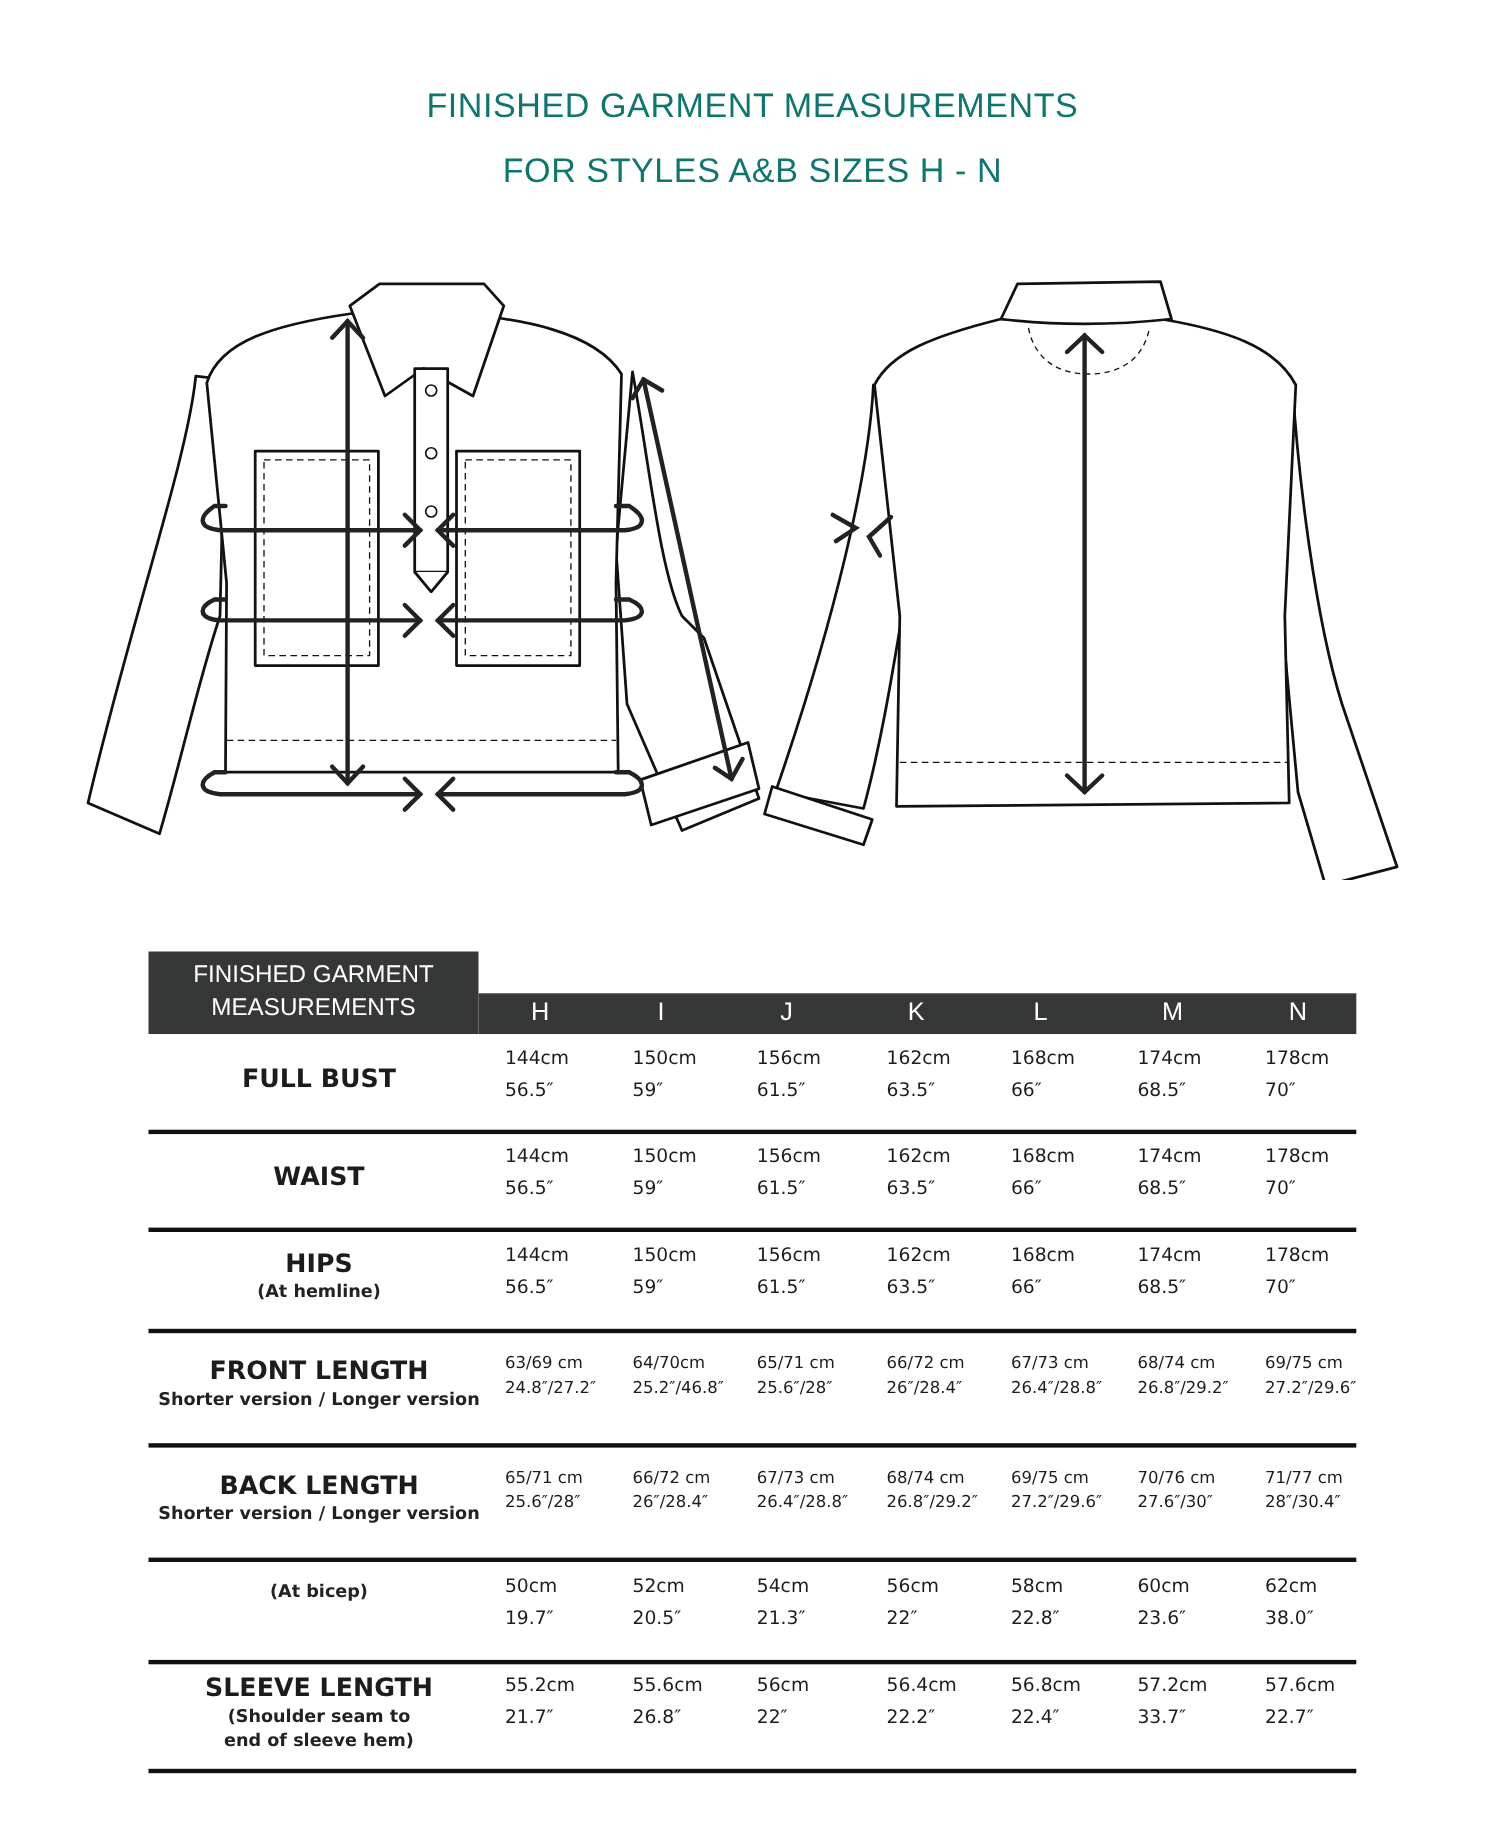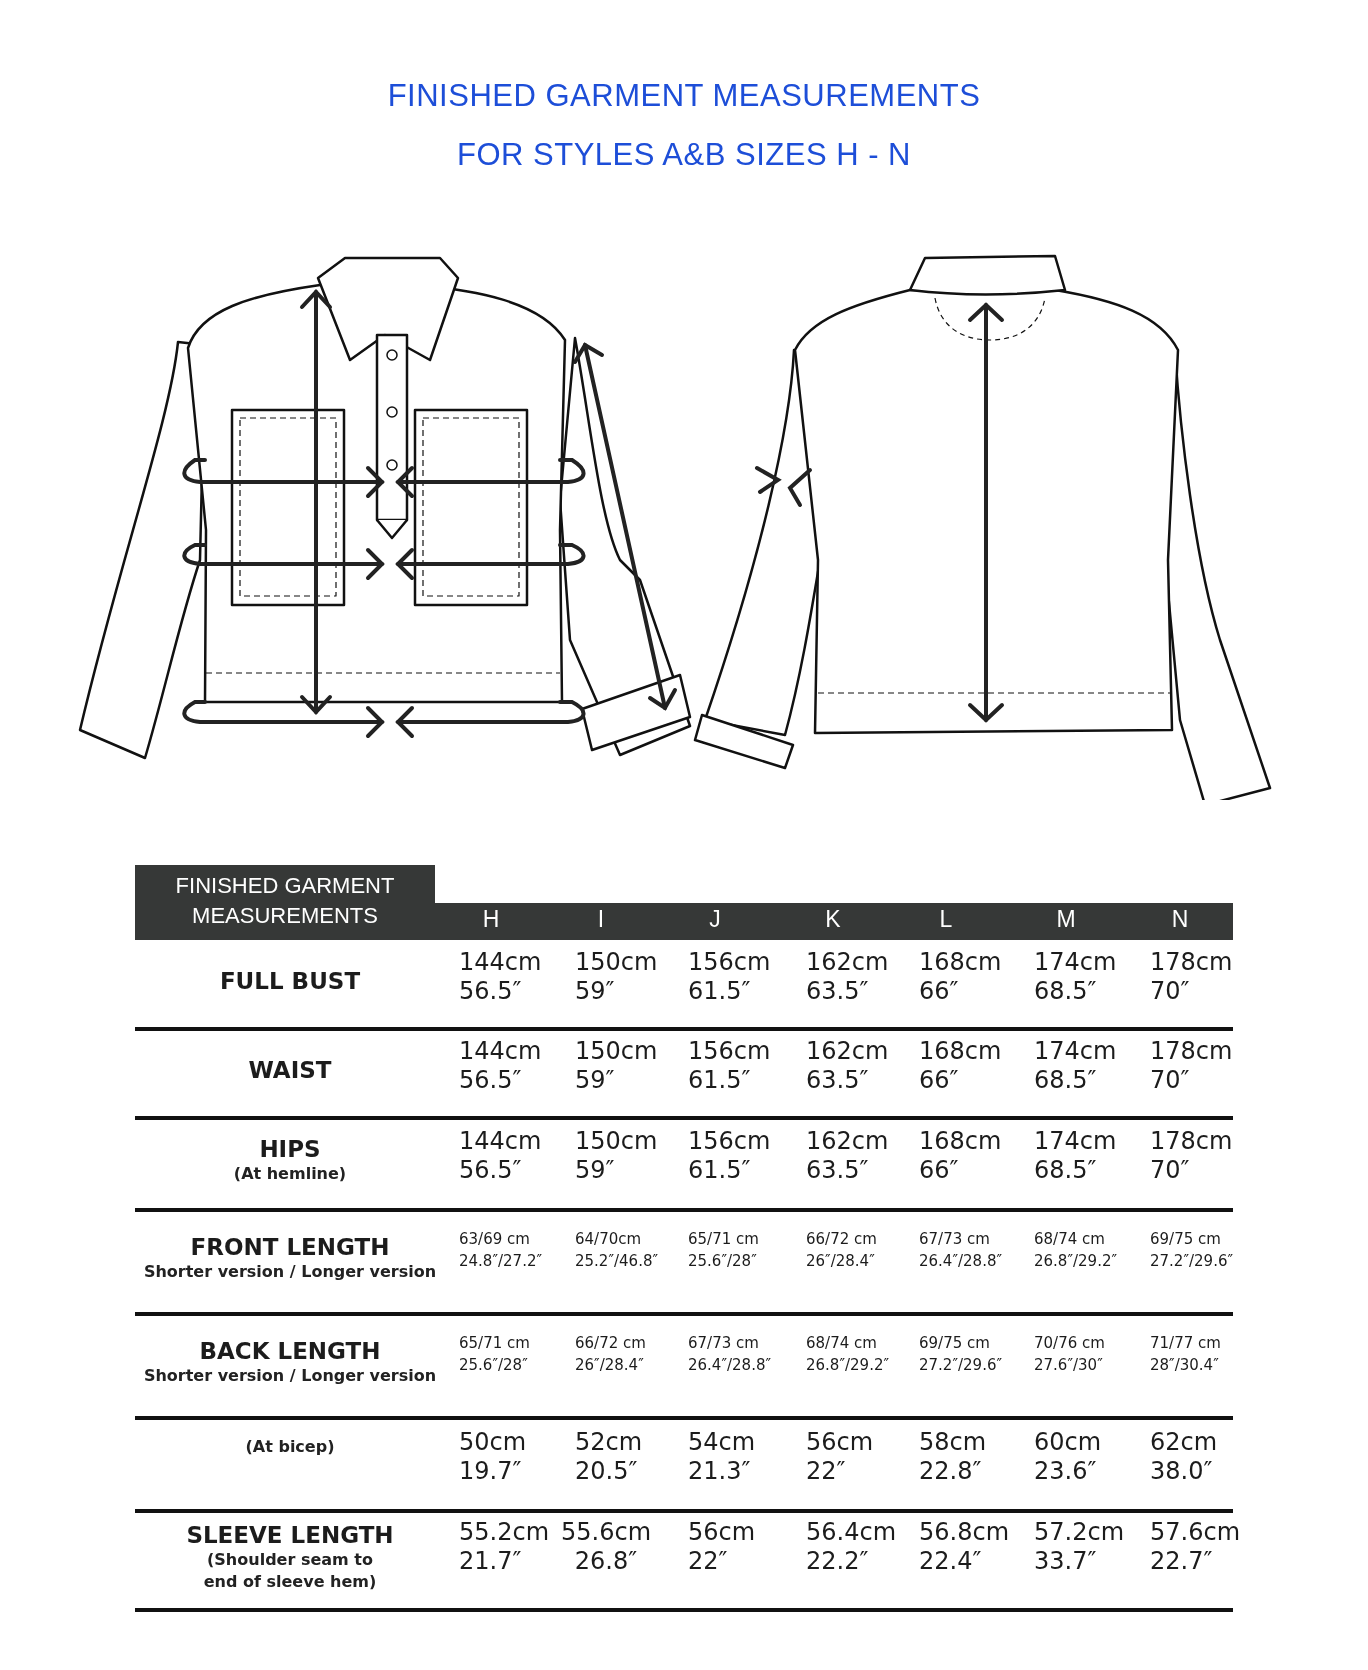--- a/index.html
+++ b/index.html
@@ -1,28 +1,28 @@
 <!DOCTYPE html>
 <html><head>
 <meta charset="utf-8">
 <style>
   html, body { margin: 0; padding: 0; background: #ffffff; }
   body { width: 1368px; height: 1670px; position: relative; overflow: hidden; font-family: "DejaVu Sans", "Liberation Sans", sans-serif; color: #1a1a1a; }
-  .title { position: absolute; left: 0; width: 1368px; text-align: center; font-family: "Liberation Sans", sans-serif; font-weight: 400; font-size: 31px; letter-spacing: 0.5px; color: #1d4ed8; }
+  .title { position: absolute; left: 0; width: 1368px; text-align: center; font-family: "Liberation Sans", sans-serif; font-weight: 400; font-size: 31px; letter-spacing: 0.5px; color: #0f766e; }
   #title1 { top: 78px; }
   #title2 { top: 137px; }
   .illus { position: absolute; left: 0; top: 240px; width: 1368px; height: 560px; }
   .hdr-left { position: absolute; left: 135px; top: 865px; width: 300px; height: 75px; background: #363837; color: #fff; text-align: center; font-family: "Liberation Sans", sans-serif; font-size: 22px; line-height: 30px; padding-top: 6px; box-sizing: border-box; }
   .hdr-band { position: absolute; left: 435px; top: 903px; width: 798px; height: 37px; background: #363837; }
   .size-lbl { position: absolute; top: 906px; color: #fff; font-family: "Liberation Sans", sans-serif; font-size: 23px; width: 40px; margin-left: -20px; text-align: center; }
   .rule { position: absolute; left: 135px; width: 1098px; height: 4px; background: #111; }
   .row-label { position: absolute; left: 130px; width: 320px; text-align: center; }
   .row-label .main { font-weight: bold; font-size: 23px; line-height: 28px; color: #1c1c1c; }
   .row-label .sub { font-weight: bold; font-size: 16px; line-height: 22px; color: #222; }
-  .cell { position: absolute; font-size: 24px; line-height: 29px; color: #1c1c1c; white-space: nowrap; }
+  .cell { position: absolute; font-size: 17px; line-height: 29px; color: #1c1c1c; white-space: nowrap; }
   .cell.small { font-size: 15px; line-height: 22px; }
 </style>
 </head>
 <body>
 
 <div class="title" id="title1">FINISHED GARMENT MEASUREMENTS</div>
 <div class="title" id="title2">FOR STYLES A&amp;B SIZES H - N</div>
 
 <svg class="illus" viewBox="0 240 1368 560" width="1368" height="560" xmlns="http://www.w3.org/2000/svg">
   <g fill="#fff" stroke="#111" stroke-width="2.5" stroke-linejoin="round">
@@ -297,21 +297,21 @@
     <div class="rule" style="top: 1509px;"></div>
     <div class="row-label" style="top: 1520.5px;">
       <div class="main">SLEEVE LENGTH</div>
       <div class="sub">(Shoulder seam to</div>
       <div class="sub">end of sleeve hem)</div>
     </div>
     <div class="cell" style="left: 459px; top: 1517.5px;">
       <div>55.2cm</div>
       <div>21.7″</div>
     </div>
-    <div class="cell" style="left: 561px; top: 1517.5px; text-align: center;">
+    <div class="cell" style="left: 575px; top: 1517.5px;">
       <div>55.6cm</div>
       <div>26.8″</div>
     </div>
     <div class="cell" style="left: 688px; top: 1517.5px;">
       <div>56cm</div>
       <div>22″</div>
     </div>
     <div class="cell" style="left: 806px; top: 1517.5px;">
       <div>56.4cm</div>
       <div>22.2″</div>

